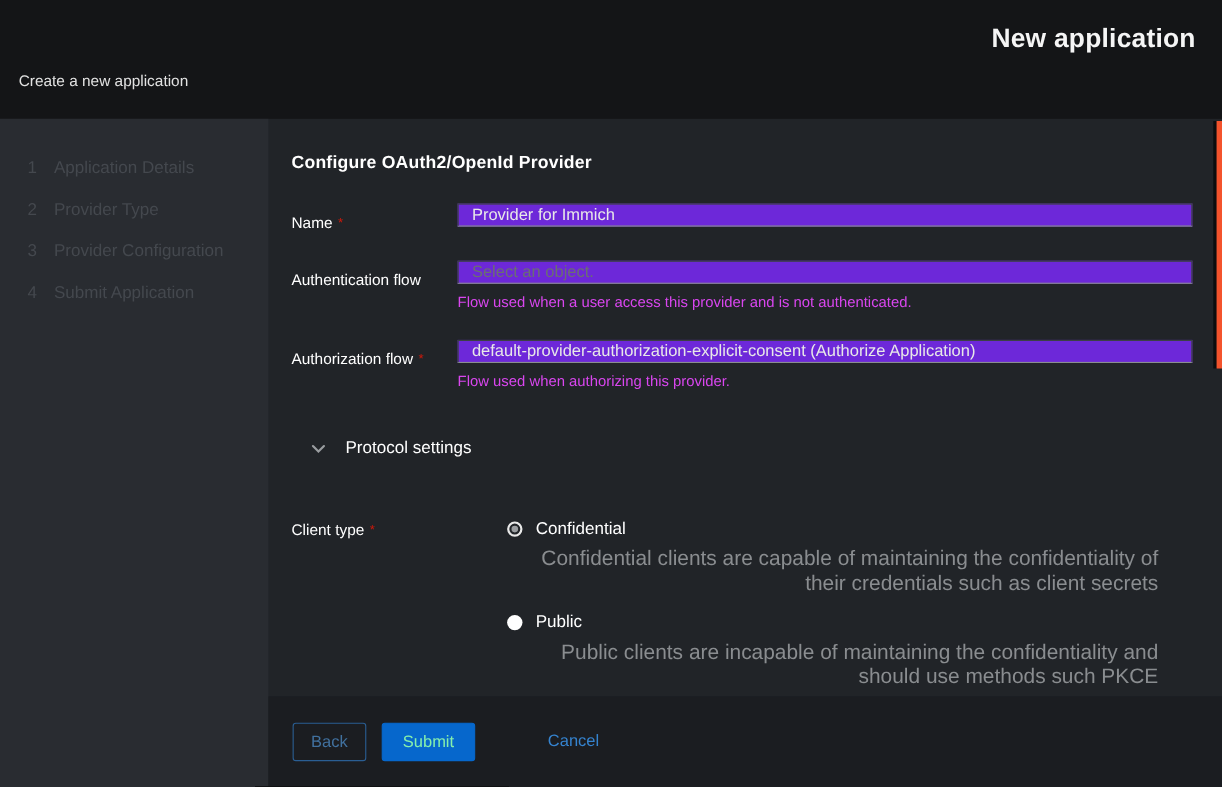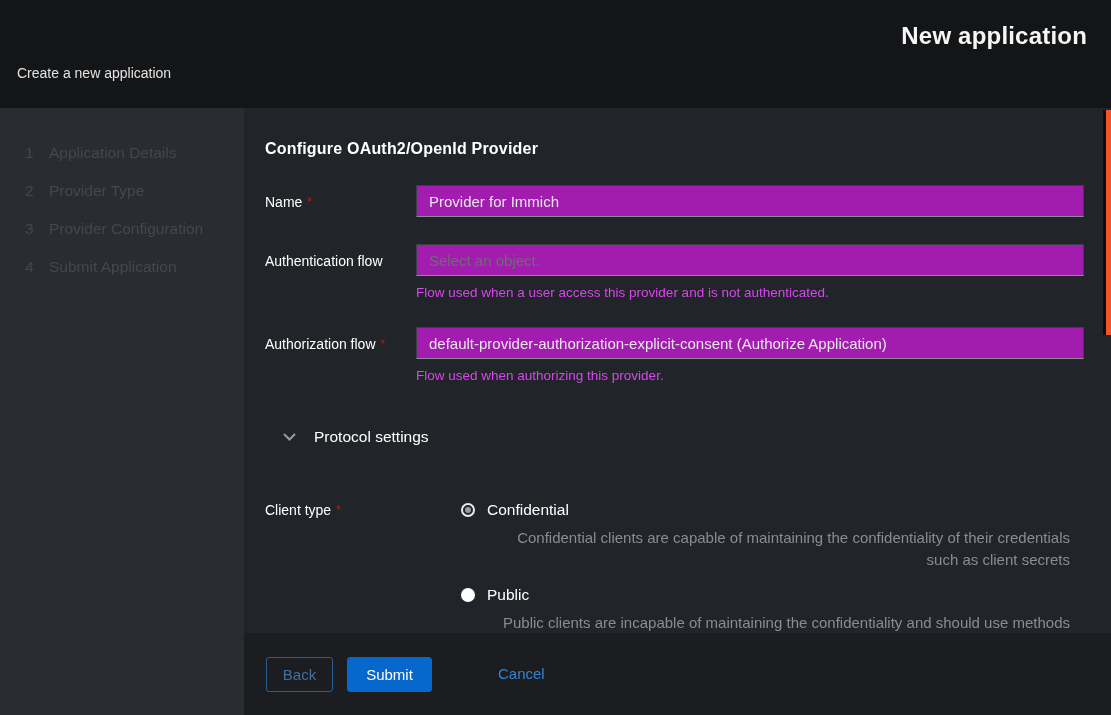--- a/index.html
+++ b/index.html
@@ -23,49 +23,49 @@
 
   
   .main { flex:1; min-width:0; display:flex; flex-direction:column; }
   .content { flex:1; overflow:hidden; padding:32px 27px 0 21px; }
   .content h2 { color:#fff; font-size:16px; font-weight:700; letter-spacing:.2px; }
 
   .form-row { display:grid; grid-template-columns:151px 1fr; margin-top:27px; }
   .field-label { color:#fff; font-size:14px; font-weight:400; padding-top:9px; }
   .req { color:#c9190b; font-size:12px; margin-left:5px; vertical-align:1px; }
 
-  .text-input { display:block; width:100%; height:32px; background:#a21caf;
+  .text-input { display:block; width:100%; height:21px; background:#6d28d9;
     border:1px solid #3c4046; border-bottom:1px solid #8a8d90;
     color:#e8e8e8; font-size:15px; padding:0 12px; outline:none;
     font-family:"Liberation Sans","DejaVu Sans",sans-serif; }
   .text-input::placeholder { color:#6b6e73; opacity:1; }
   .help-text { color:#d946ef; font-size:13.5px; margin-top:9px; }
 
   
   .section-head { display:flex; align-items:center; margin:45px 0 0 18px; cursor:pointer; }
   .section-head .chev { display:flex; align-items:center; }
   .section-head .section-title { color:#fff; font-size:15.5px; margin-left:18px;text-align:center; }
 
   
   .client-row { margin-top:55px; }
   .radio-group { margin-left:45px;text-align:right; }
   .radio-option { display:flex; align-items:center; cursor:pointer; }
   .radio-circle { flex:none; width:14px; height:14px; border-radius:50%; position:relative; }
   .radio-circle.selected { border:2px solid #e9e9e9; background:#212428; }
   .radio-circle.selected::after { content:''; position:absolute; inset:2px; border-radius:50%; background:#9a9da0; }
   .radio-circle.unselected { background:#ffffff; }
   .radio-label { color:#fff; font-size:15.5px; margin-left:12px; }
-  .radio-desc { color:#8a8d90; font-size:15px; line-height:22px; margin:8px 0 15px 31px; max-width:578px; }
+  .radio-desc { color:#8a8d90; font-size:19px; line-height:22px; margin:8px 0 15px 14px; max-width:578px; }
 
   
   .footer { flex:none; height:82px; background:#1b1d21; padding:24px 0 0 22px; display:flex; align-items:flex-start; }
   .btn { height:35px; border-radius:3px; font-size:15px; cursor:pointer;
     font-family:"Liberation Sans","DejaVu Sans",sans-serif; }
   .btn-back { width:67px; background:transparent; border:1px solid #2a5e93; color:#41719f; }
-  .btn-submit { width:85px; background:#0667cc; border:1px solid #0667cc; color:#ffffff; margin-left:14px; }
+  .btn-submit { width:85px; background:#0667cc; border:1px solid #0667cc; color:#86efac; margin-left:14px; }
   .cancel-link { color:#3583cf; font-size:15px; margin-left:66px; padding-top:8px; cursor:pointer; text-decoration:none; }
 
   
   .scroll-track { position:absolute; right:5px; top:110px; width:3px; height:225px; background:#0c0d0e; }
   .scroll-thumb { position:absolute; right:0; top:110px; width:5px; height:225px; background:#f4532c; }
 </style>
 </head>
 <body>
 
 <div class="screen">

